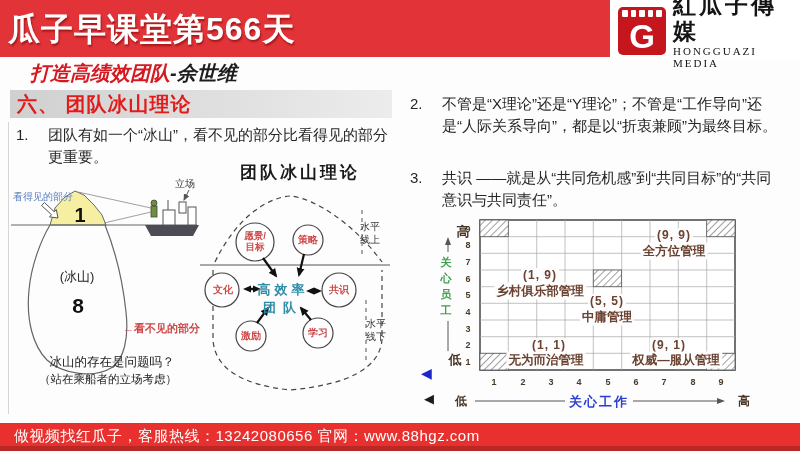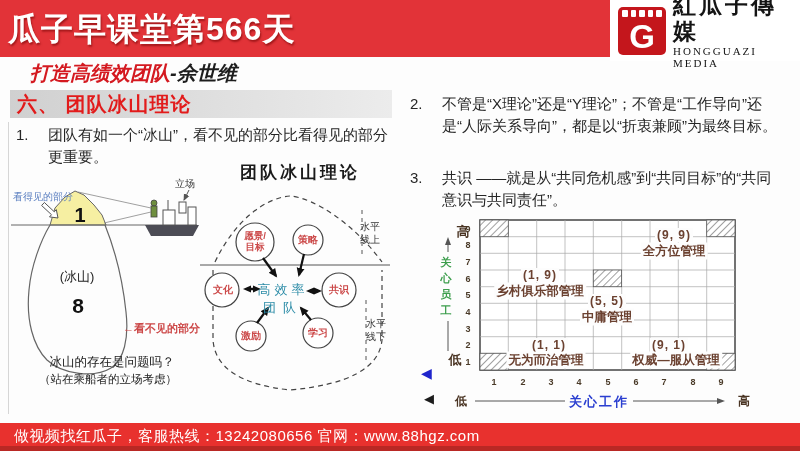--- a/index.html
+++ b/index.html
@@ -60,21 +60,21 @@
   .lbl-cap2{left:8px;top:194px;width:190px;text-align:center;font-size:11.5px;color:#222;}
 
   
   .teamdiag{position:absolute;left:200px;top:160px;width:200px;height:262px;}
   .diag-title{position:absolute;left:0;top:1px;width:200px;text-align:center;font-size:17px;
               font-weight:bold;color:#1a1a1a;letter-spacing:3px;
               font-family:"Liberation Serif","DejaVu Serif",serif;}
   .bubble{position:absolute;transform:translate(-50%,-50%);font-size:10px;font-weight:bold;
           color:#cc4a4a;text-align:center;line-height:1.15;white-space:nowrap;}
   .center-team{position:absolute;left:83px;top:139px;transform:translate(-50%,-50%);
-               text-align:center;color:#2e8da8;font-weight:normal;font-size:13px;line-height:1.4;}
+               text-align:center;color:#2e8da8;font-weight:bold;font-size:13px;line-height:1.4;}
   .center-team .l1{letter-spacing:4px;}
   .center-team .l2{letter-spacing:7px;}
   .wlevel{position:absolute;font-size:10px;color:#333;line-height:13px;text-align:center;}
   .wl-above{left:160px;top:60px;}
   .wl-below{left:166px;top:157px;}
 
   
   .gridchart{position:absolute;left:405px;top:215px;width:385px;height:208px;}
   .cl{position:absolute;transform:translate(-50%,-50%);white-space:nowrap;color:#6b4130;
       font-weight:bold;background:#fdfdfd;padding:0 2px;}

